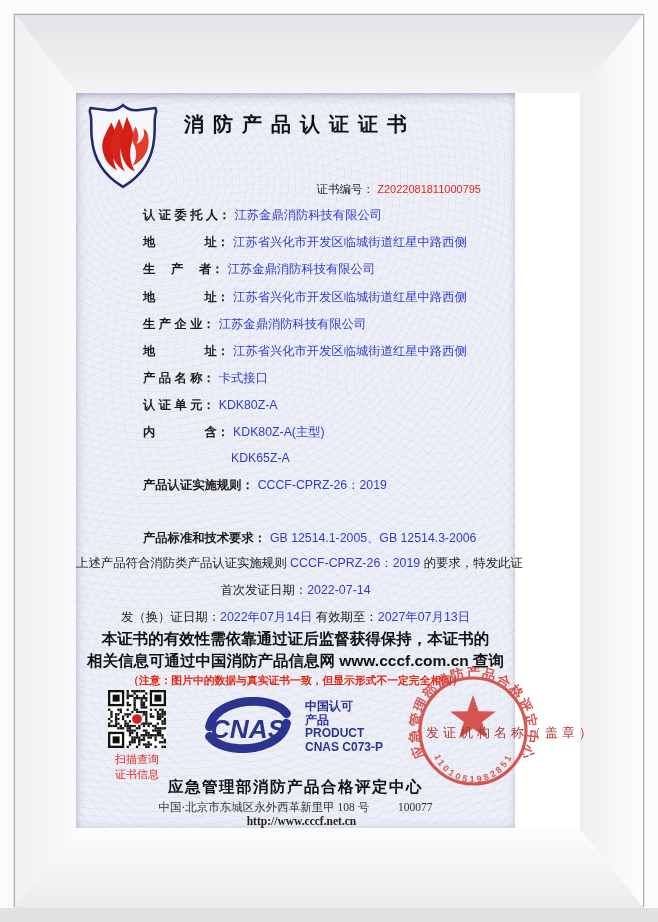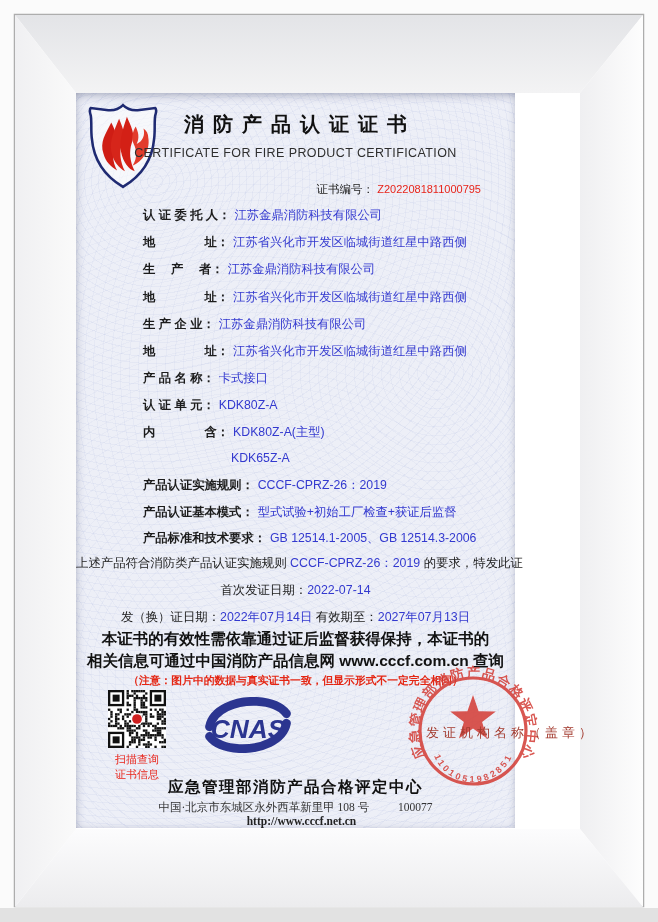--- a/index.html
+++ b/index.html
@@ -91,38 +91,36 @@
 
     <svg class="abs emblem" viewBox="0 0 80 92">
       <path d="M40,4 C44,8 50,10 57,9 L73,7 C75,9 74,12 73,15 C72,22 73,30 72,38 C70,62 57,78 40,88 C23,78 10,62 8,38 C7,30 8,22 7,15 C6,12 5,9 7,7 L23,9 C30,10 36,8 40,4 Z" fill="rgba(255,255,255,.55)" stroke="#1f2a72" stroke-width="2.6"></path>
       <path d="M28,22 C22,34 16,42 20,54 C22,62 28,68 34,71 C29,62 29,54 32,46 C35,38 32,30 28,22Z" fill="#cf1d15"></path>
       <path d="M36,18 C31,30 26,40 28,52 C30,62 36,69 42,72 C37,62 36,52 39,44 C43,34 40,28 36,18Z" fill="#d6251a"></path>
       <path d="M44,16 C40,28 36,40 38,52 C40,63 46,70 52,72 C47,62 46,52 49,43 C53,33 48,26 44,16Z" fill="#d32016"></path>
       <path d="M53,26 C56,32 57,38 54,44 C60,41 63,35 61,28 C64,30 66,33 66,38 C68,50 60,62 50,66 C55,58 54,50 51,44 C48,38 50,31 53,26Z" fill="#e23c2c"></path>
     </svg>
 
     <div class="abs title">消防产品认证证书</div>
-    <div class="abs subtitle">CERTIFICATE FOR FIRE PRODUCT CERTIFICATION</div>
     <div class="abs certno">
       <span>证书编号：</span>
       <span class="num">Z2022081811000795</span>
     </div>
 
     <div class="abs row" style="top:114px"><span class="lab">认 证 委 托 人：</span><span class="val">江苏金鼎消防科技有限公司</span></div>
     <div class="abs row" style="top:141px"><span class="lab">地　　　　址：</span><span class="val">江苏省兴化市开发区临城街道红星中路西侧</span></div>
     <div class="abs row" style="top:168px"><span class="lab">生　 产 　者：</span><span class="val">江苏金鼎消防科技有限公司</span></div>
     <div class="abs row" style="top:196px"><span class="lab">地　　　　址：</span><span class="val">江苏省兴化市开发区临城街道红星中路西侧</span></div>
     <div class="abs row" style="top:223px"><span class="lab">生 产 企 业：</span><span class="val">江苏金鼎消防科技有限公司</span></div>
     <div class="abs row" style="top:250px"><span class="lab">地　　　　址：</span><span class="val">江苏省兴化市开发区临城街道红星中路西侧</span></div>
     <div class="abs row" style="top:277px"><span class="lab">产 品 名 称：</span><span class="val">卡式接口</span></div>
     <div class="abs row" style="top:304px"><span class="lab">认 证 单 元：</span><span class="val">KDK80Z-A</span></div>
     <div class="abs row" style="top:331px"><span class="lab">内　　　　含：</span><span class="val">KDK80Z-A(主型)</span></div>
     <div class="abs row" style="top:358px"><span class="lab"></span><span class="val" style="margin-left:88px">KDK65Z-A</span></div>
     <div class="abs row" style="top:384px"><span class="lab">产品认证实施规则：</span><span class="val">CCCF-CPRZ-26：2019</span></div>
-    <div class="abs row" style="top:411px"><span class="lab">产品认证基本模式：</span><span class="val">型式试验+初始工厂检查+获证后监督</span></div>
     <div class="abs row" style="top:437px"><span class="lab">产品标准和技术要求：</span><span class="val">GB 12514.1-2005、GB 12514.3-2006</span></div>
 
     <div class="abs cline" style="top:462px">
       <span>上述产品符合消防类产品认证实施规则 </span><span class="blue">CCCF-CPRZ-26：2019</span><span> 的要求，特发此证</span>
     </div>
     <div class="abs cline" style="top:489px">
       <span>首次发证日期：</span><span class="blue">2022-07-14</span>
     </div>
     <div class="abs cline" style="top:516px">
       <span>发（换）证日期：</span><span class="blue">2022年07月14日</span><span> 有效期至：</span><span class="blue">2027年07月13日</span>
@@ -359,20 +357,26 @@
         <div>证书信息</div>
       </div>
     </div>
 
     <svg class="abs cnas-logo" viewBox="0 0 100 64">
       <path d="M6,34 C10,14 36,4 60,5 C76,6 88,11 94,19" stroke="#2b3590" stroke-width="10" fill="none" stroke-linecap="round"></path>
       <path d="M94,30 C90,50 64,60 40,59 C24,58 12,53 6,45" stroke="#2b3590" stroke-width="10" fill="none" stroke-linecap="round"></path>
       <text x="50" y="47" text-anchor="middle" font-size="30" font-style="italic" font-weight="bold" fill="#2b3590" font-family="Liberation Sans, sans-serif">CNAS</text>
     </svg>
 
+    <div class="abs cnas-text">
+      <div>中国认可</div>
+      <div>产品</div>
+      <div>PRODUCT</div>
+      <div>CNAS C073-P</div>
+    </div>
 
     <svg class="abs seal" viewBox="0 0 144 144">
       <defs>
         <path id="ringPath" d="M 25.2,99 A 54,54 0 1 1 118.8,99"></path>
         <path id="numPath" d="M 33,97 A 42,42 0 0 0 111,97"></path>
       </defs>
       <circle cx="72" cy="72" r="53" fill="none" stroke="#d4403a" stroke-width="3.2"></circle>
       <polygon points="72,36 77.6,52.2 94.8,52.6 81.1,63 86.1,79.4 72,69.6 57.9,79.4 62.9,63 49.2,52.6 66.4,52.2" fill="#d4403a"></polygon>
       <text font-size="13.5" fill="#d4403a" font-weight="bold" font-family="Liberation Sans, sans-serif">
         <textPath href="#ringPath" startOffset="2" textLength="222">应急管理部消防产品合格评定中心</textPath>

